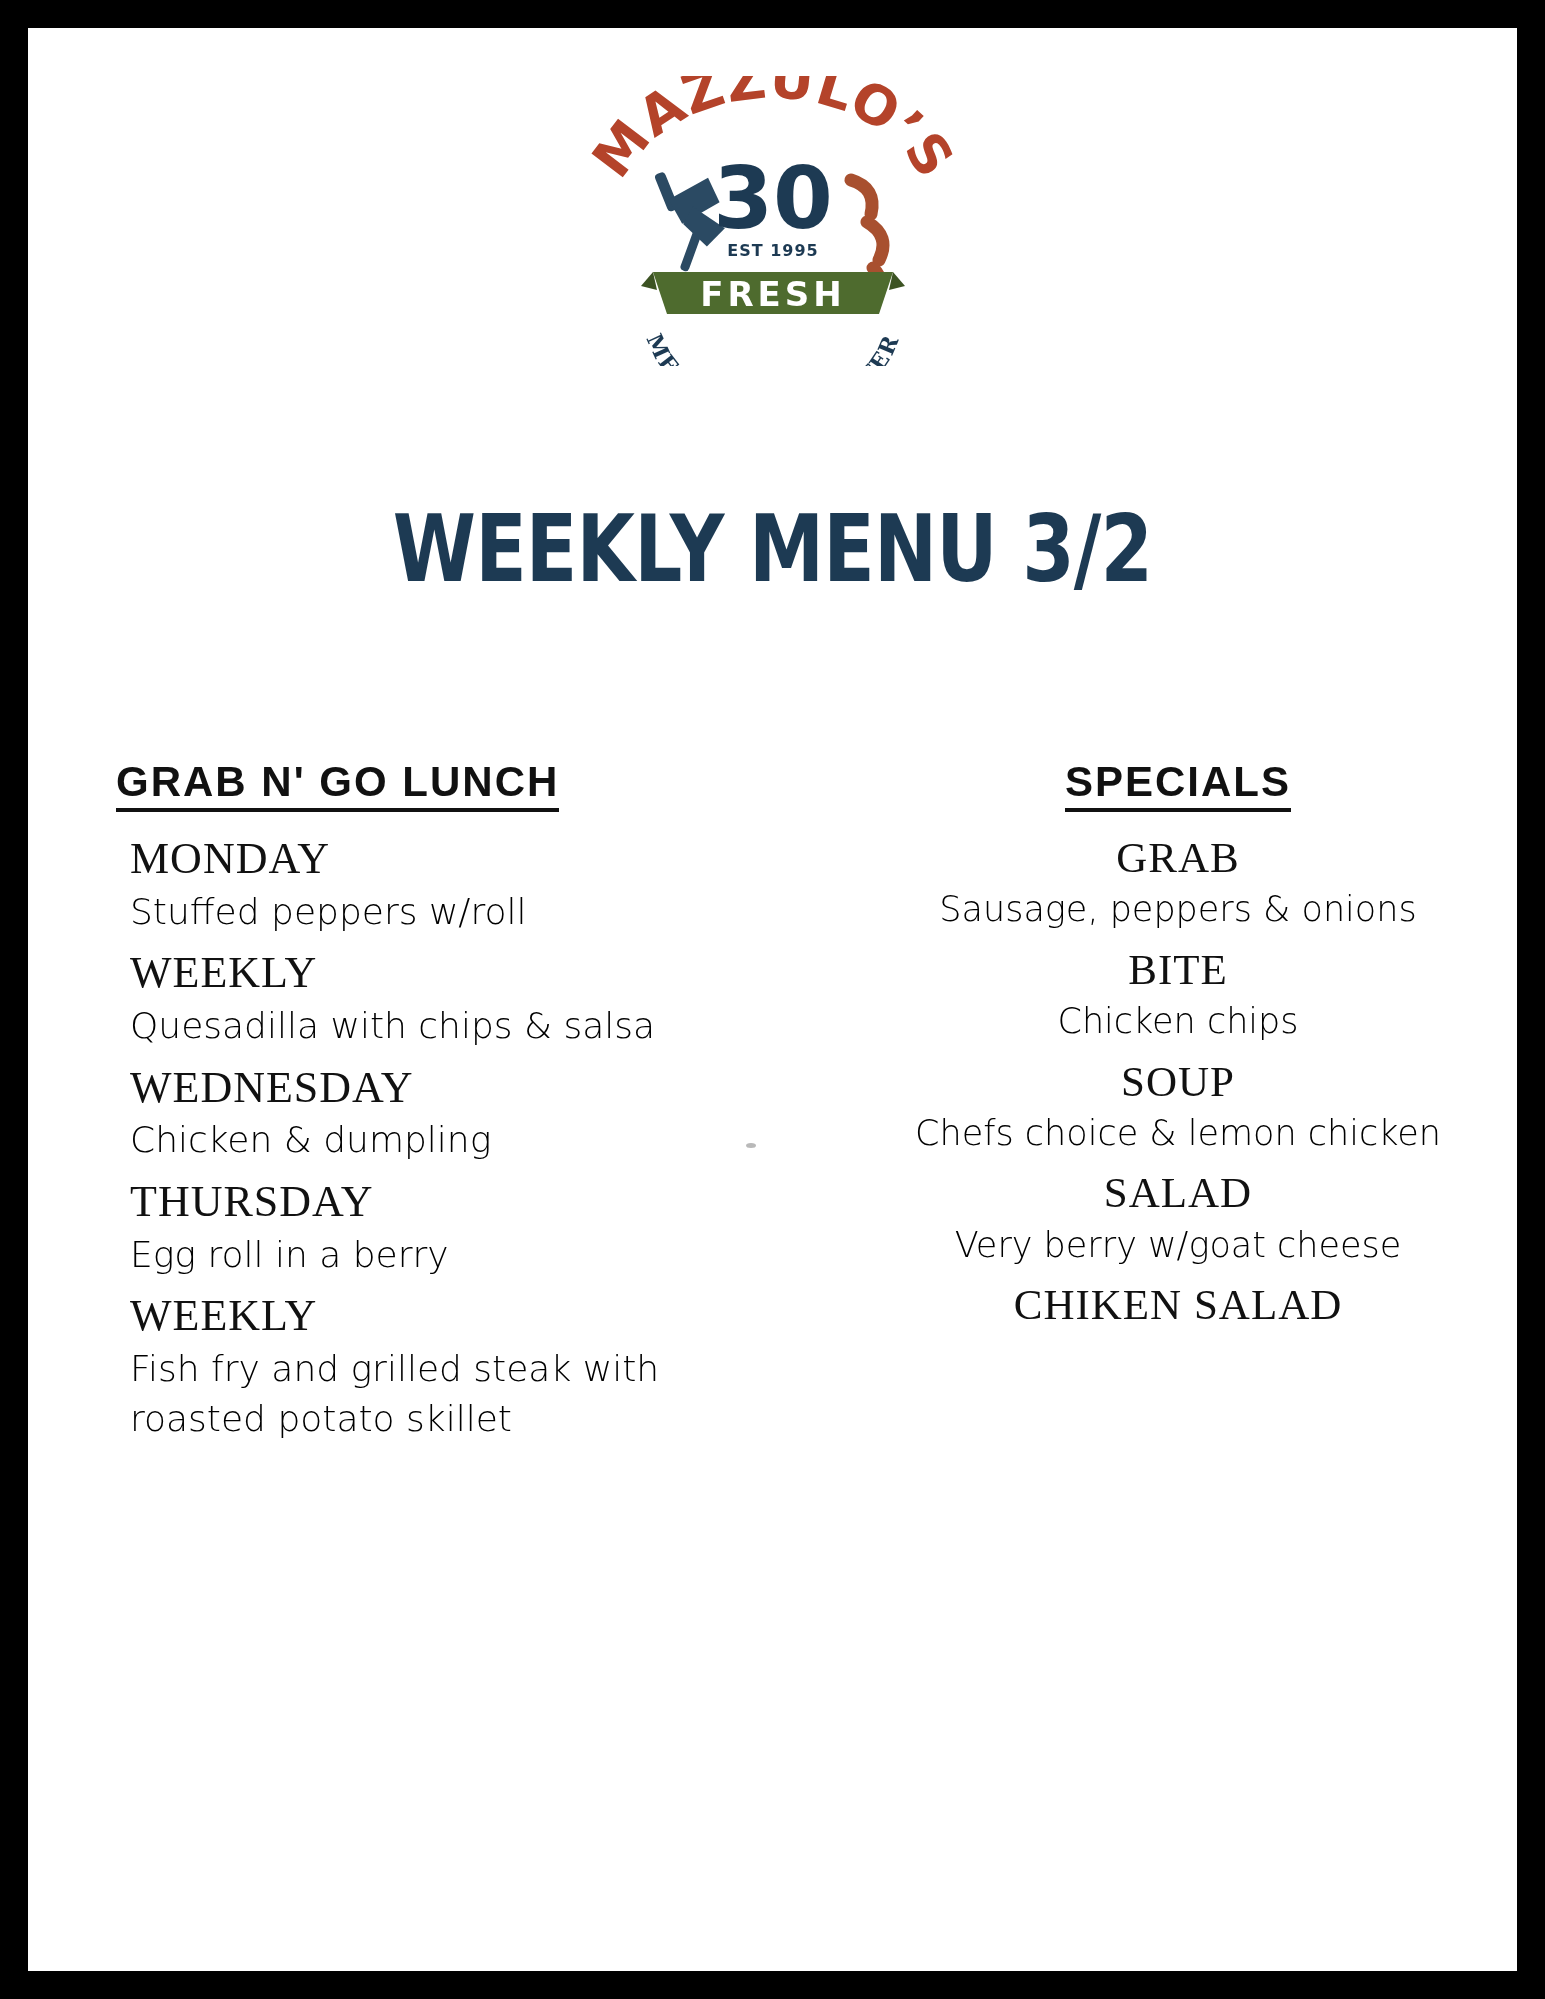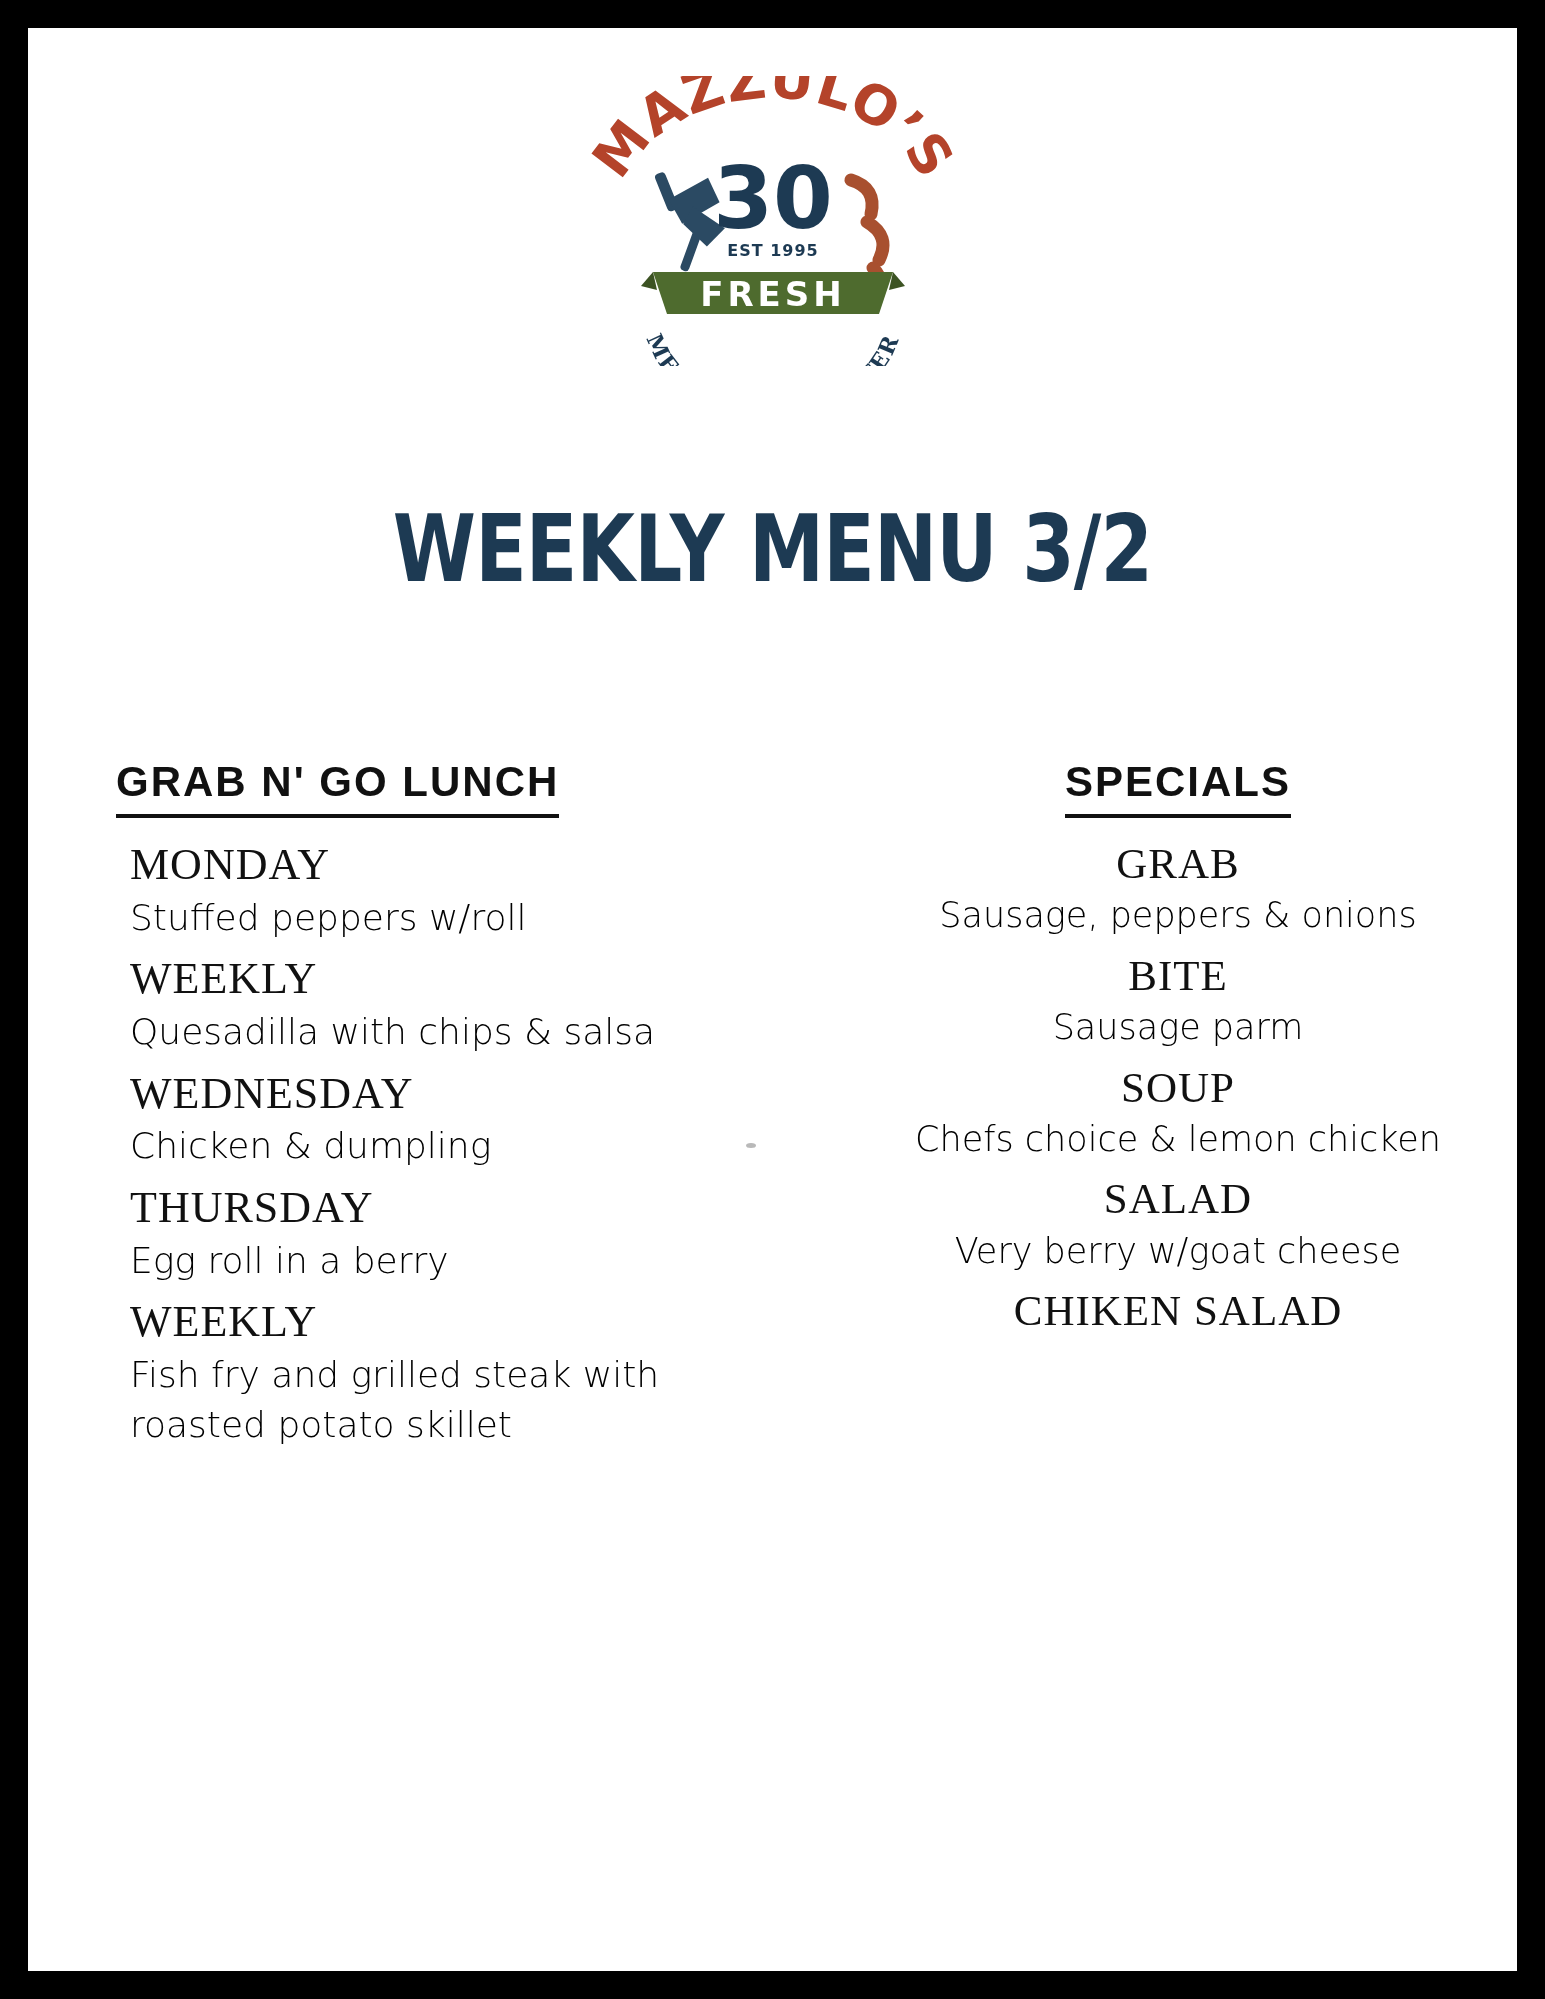--- a/index.html
+++ b/index.html
@@ -71,21 +71,21 @@
   .col-right { left: 840px; width: 620px; text-align: center; }
 
   .col-head {
     font-family: "Liberation Sans", sans-serif;
     font-weight: 700;
     font-size: 42px;
     letter-spacing: 2px;
     color: #111111;
     display: inline-block;
     border-bottom: 4px solid #111111;
-    padding-bottom: 8px;
+    padding-bottom: 2px;
     margin-bottom: 20px;
   }
 
   .entry { margin: 0 0 4px 0; }
 
   .entry-day {
     font-family: "Liberation Serif", serif;
     font-size: 44px;
     letter-spacing: 1px;
     color: #111111;
@@ -192,21 +192,21 @@
 
     <div class="col col-right">
       <div class="col-head">SPECIALS</div>
 
       <div class="entry">
         <p class="entry-day">GRAB</p>
         <p class="entry-desc">Sausage, peppers &amp; onions</p>
       </div>
       <div class="entry">
         <p class="entry-day">BITE</p>
-        <p class="entry-desc">Sausage parm</p>
+        <p class="entry-desc">Chicken chips</p>
       </div>
       <div class="entry">
         <p class="entry-day">SOUP</p>
         <p class="entry-desc">Chefs choice &amp; lemon chicken</p>
       </div>
       <div class="entry">
         <p class="entry-day">SALAD</p>
         <p class="entry-desc">Very berry w/goat cheese</p>
       </div>
       <div class="entry">

